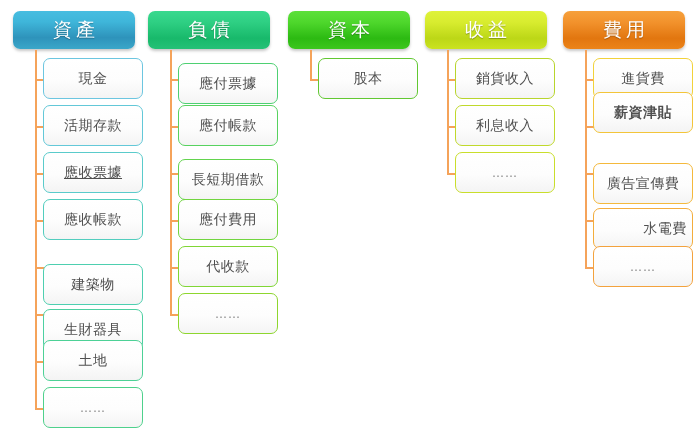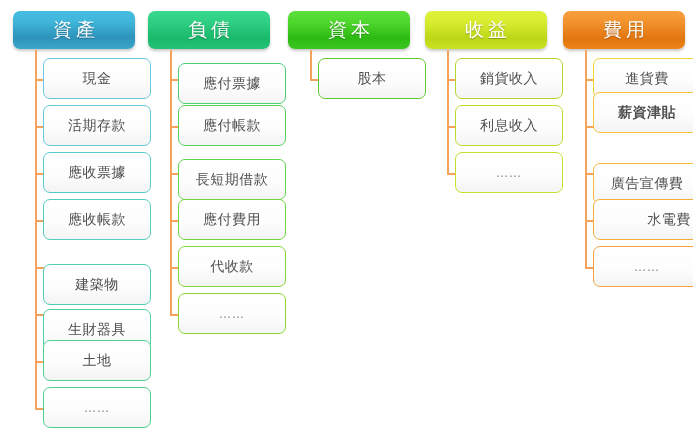--- a/index.html
+++ b/index.html
@@ -78,21 +78,21 @@
     left: 22px;
     width: 9px;
     height: 2px;
     background: #f5a35a;
   }
 
   
   .node {
     position: absolute;
     left: 30px;
-    width: 108px;
+    width: 100px;
     height: 41px;
     box-sizing: border-box;
     border: 1.5px solid #6cc6e0;
     border-radius: 7px;
     background: linear-gradient(to bottom, #ffffff 0%, #fdfdfd 55%, #f4f4f4 100%);
     display: flex;
     align-items: center;
     justify-content: center;
     color: #4f4f4f;
     font-size: 14px;
@@ -110,21 +110,21 @@
 
 <div id="chart">
     <div class="column" style="left: 13px;">
       <div class="col-header hdr-assets">資產</div>
       <div class="trunk" style="top: 50px; height: 357.5px; background: rgb(245, 163, 90);"></div>
       <div class="stub" style="top: 78.5px; background: rgb(245, 163, 90);"></div>
       <div class="node" style="top: 58px; border-color: rgb(108, 198, 224);">現金</div>
       <div class="stub" style="top: 125.5px; background: rgb(245, 163, 90);"></div>
       <div class="node" style="top: 105px; border-color: rgb(99, 200, 216);">活期存款</div>
       <div class="stub" style="top: 172.5px; background: rgb(245, 163, 90);"></div>
-      <div class="node" style="top: 152px; border-color: rgb(90, 203, 203);">應收票據</div>
+      <div class="node" style="top: 152px; border-color: rgb(90, 203, 203); text-decoration: underline;">應收票據</div>
       <div class="stub" style="top: 219.5px; background: rgb(245, 163, 90);"></div>
       <div class="node" style="top: 199px; border-color: rgb(82, 205, 190);">應收帳款</div>
       <div class="stub" style="top: 266.5px; background: rgb(245, 163, 90);"></div>
       <div class="node" style="top: 264px; border-color: rgb(78, 207, 176);">建築物</div>
       <div class="stub" style="top: 313.5px; background: rgb(245, 163, 90);"></div>
       <div class="node" style="top: 309px; border-color: rgb(77, 208, 162);">生財器具</div>
       <div class="stub" style="top: 360.5px; background: rgb(245, 163, 90);"></div>
       <div class="node" style="top: 340px; border-color: rgb(77, 209, 150);">土地</div>
       <div class="stub" style="top: 407.5px; background: rgb(245, 163, 90);"></div>
       <div class="node ellipsis" style="top: 387px; border-color: rgb(78, 209, 140);">……</div>
@@ -164,17 +164,17 @@
     <div class="column" style="left: 563px;">
       <div class="col-header hdr-expenses">費用</div>
       <div class="trunk" style="top: 50px; height: 216.5px; background: rgb(245, 163, 90);"></div>
       <div class="stub" style="top: 78.5px; background: rgb(245, 163, 90);"></div>
       <div class="node" style="top: 58px; border-color: rgb(242, 210, 58);">進貨費</div>
       <div class="stub" style="top: 125.5px; background: rgb(245, 163, 90);"></div>
       <div class="node" style="top: 92px; border-color: rgb(243, 197, 58); font-weight: bold;">薪資津貼</div>
       <div class="stub" style="top: 172.5px; background: rgb(245, 163, 90);"></div>
       <div class="node" style="top: 163px; border-color: rgb(244, 185, 60);">廣告宣傳費</div>
       <div class="stub" style="top: 219.5px; background: rgb(245, 163, 90);"></div>
-      <div class="node" style="top: 199px; border-color: rgb(243, 173, 60); padding-left: 44px;">水電費</div>
+      <div class="node" style="top: 208px; border-color: rgb(243, 173, 60); padding-left: 44px;">水電費</div>
       <div class="stub" style="top: 266.5px; background: rgb(245, 163, 90);"></div>
       <div class="node ellipsis" style="top: 246px; border-color: rgb(243, 162, 61);">……</div>
     </div>
   </div>
 
 </body></html>

